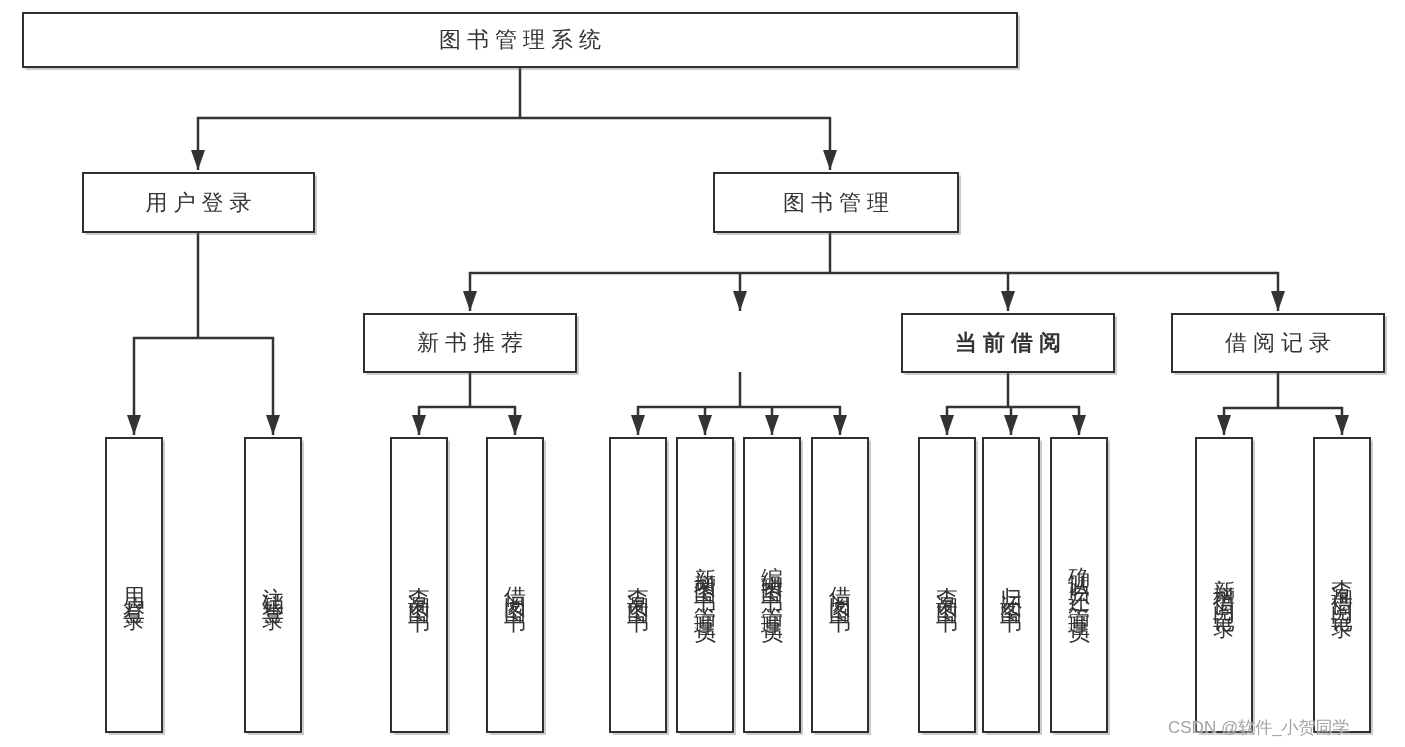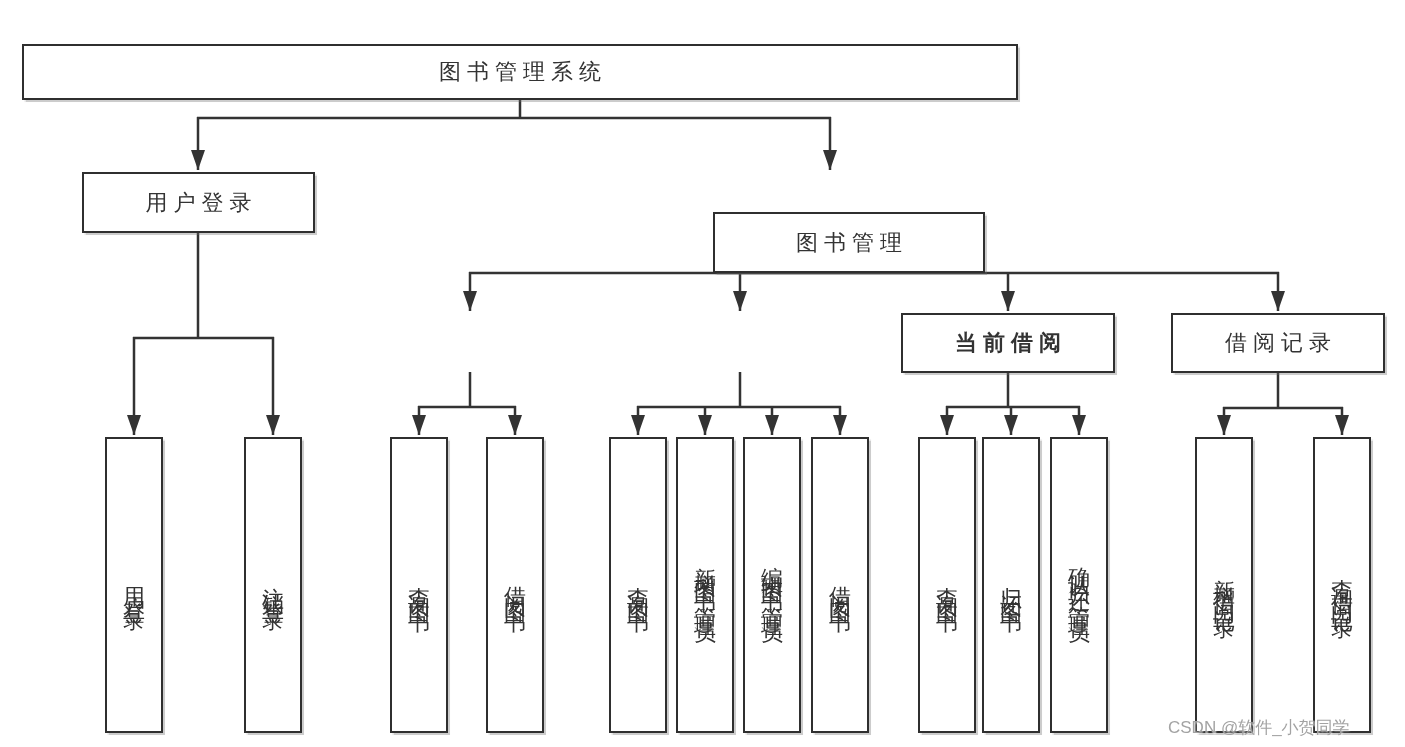--- a/index.html
+++ b/index.html
@@ -36,24 +36,24 @@
   }
   .v-label {
     writing-mode: vertical-rl;
     text-orientation: mixed;
     font-size: 22px;
     line-height: 1;
     letter-spacing: 8px;
     color: #333333;
   }
   
-  .n-root  { left: 22px;  top: 12px;  width: 996px; height: 56px; margin-top: 32px; }
+  .n-root  { left: 22px;  top: 12px;  width: 996px; height: 56px; }
   
   .n-l2-0  { left: 82px;  top: 172px; width: 233px; height: 61px; }
-  .n-l2-1  { left: 713px; top: 172px; width: 272px; height: 61px; margin-top: 40px; }
+  .n-l2-1  { left: 713px; top: 172px; width: 246px; height: 61px; }
   
   .l3      { top: 313px; width: 214px; height: 60px; }
   .n-l3-0  { left: 363px; }
   .n-l3-1  { left: 633px; }
   .n-l3-2  { left: 901px; font-weight: bold; }
   .n-l3-3  { left: 1171px; }
   
   .leaf    { top: 437px; width: 58px; height: 296px; }
   .n-a0 { left: 105px; }  .n-a1 { left: 244px; }
   .n-b0 { left: 390px; }  .n-b1 { left: 486px; }
@@ -123,20 +123,23 @@
     <span class="h-label">图书管理系统</span>
   </div>
 
   <div class="box n-l2-0">
     <span class="h-label">用户登录</span>
   </div>
   <div class="box n-l2-1">
     <span class="h-label">图书管理</span>
   </div>
 
+  <div class="box l3 n-l3-0">
+    <span class="h-label">新书推荐</span>
+  </div>
   <div class="box l3 n-l3-2">
     <span class="h-label">当前借阅</span>
   </div>
   <div class="box l3 n-l3-3">
     <span class="h-label">借阅记录</span>
   </div>
 
   <div class="box leaf n-a0">
     <span class="v-label">用户登录</span>
   </div>

